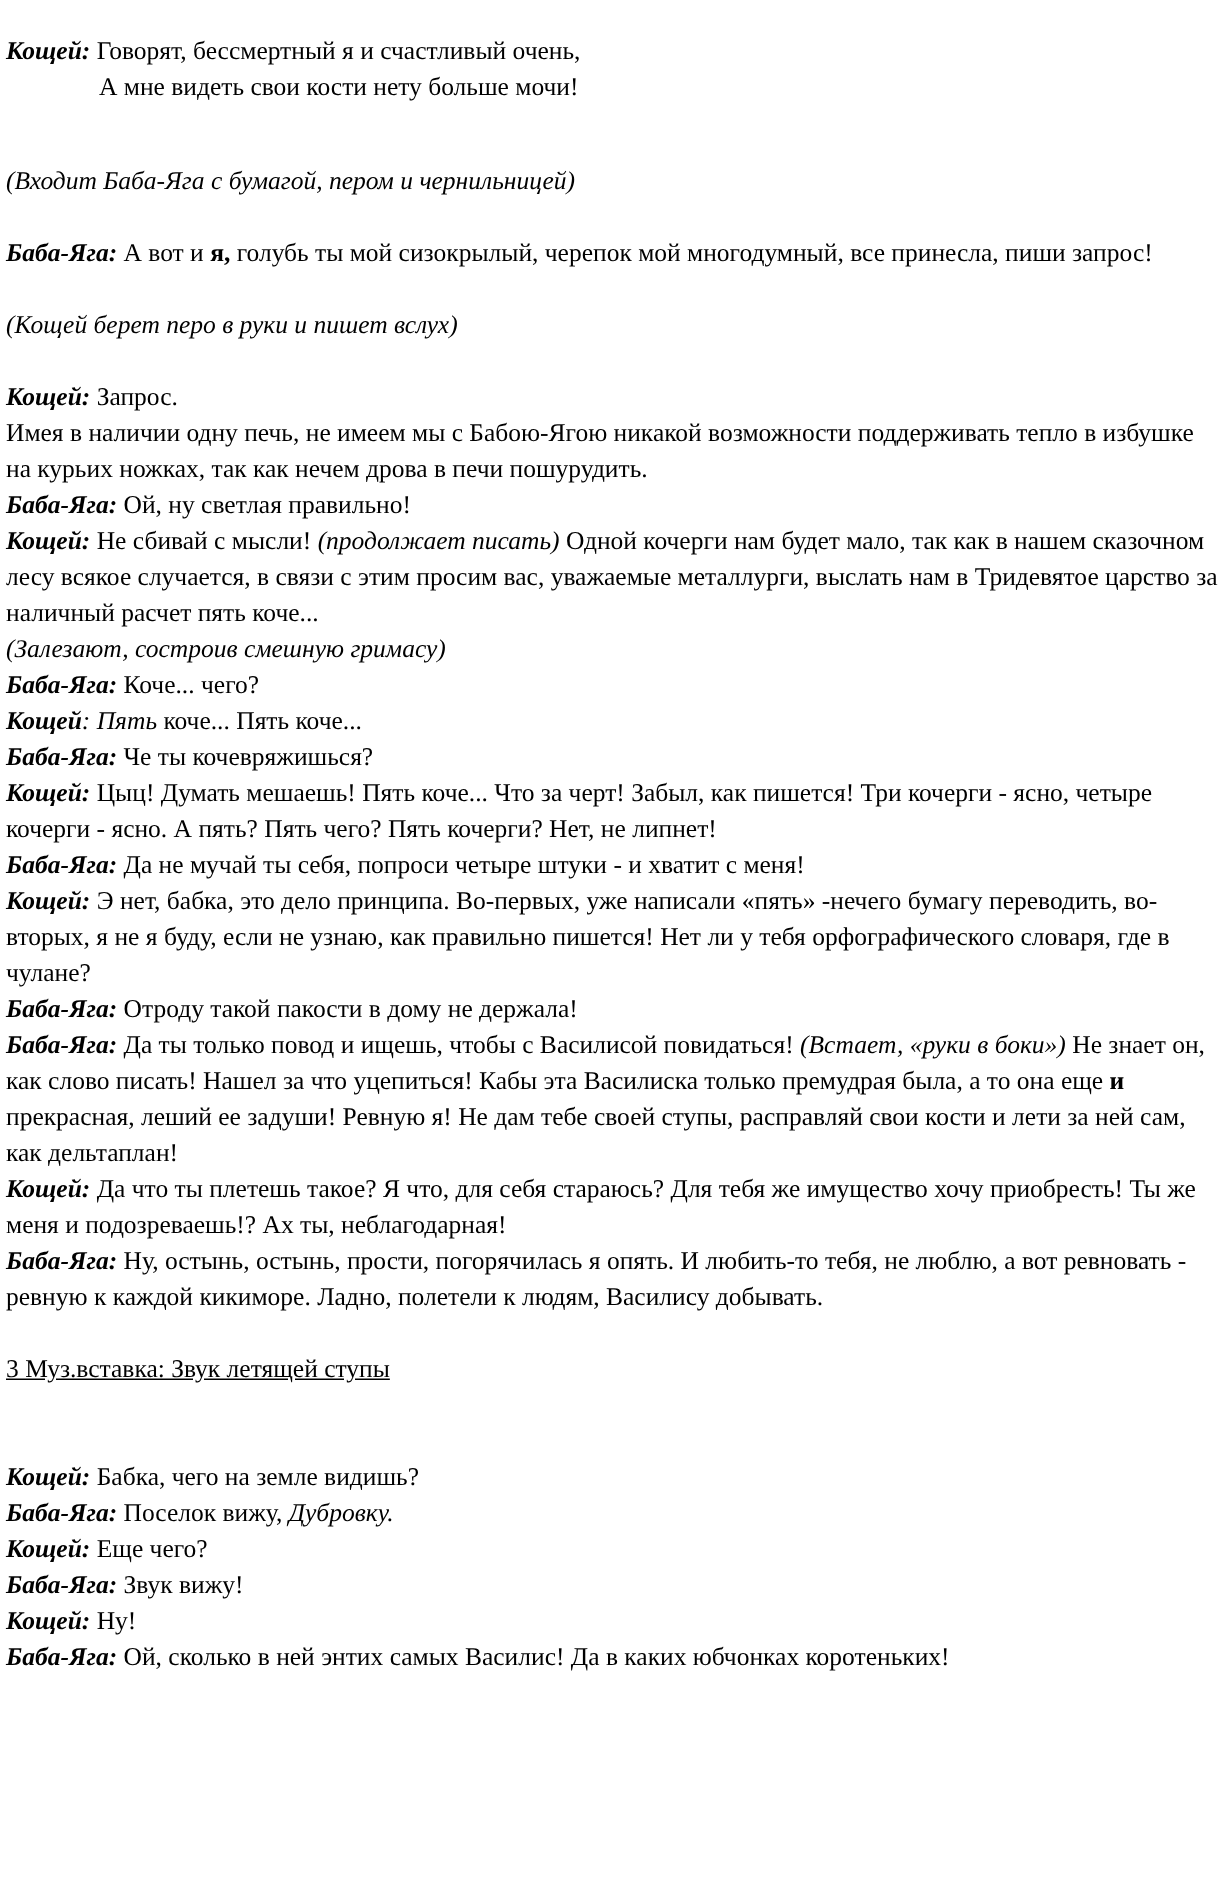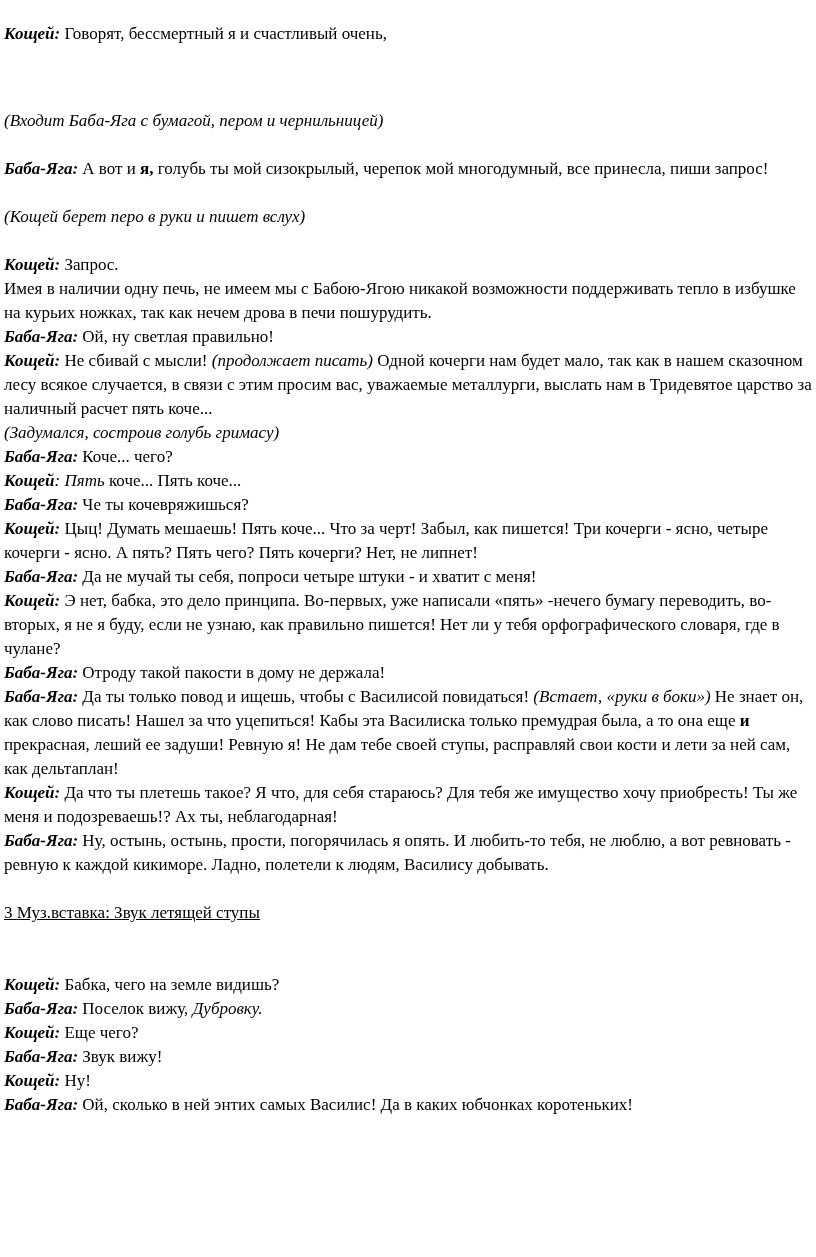--- a/index.html
+++ b/index.html
@@ -27,27 +27,27 @@
   .tab { display: inline-block; width: 62px; }
   .b  { font-weight: 700; }
   .i  { font-style: italic; }
   .bi { font-weight: 700; font-style: italic; }
   .u  { text-decoration: underline; }
 </style>
 </head>
 <body>
 
 <div class="page" id="doc">
-    <p class="para" style="margin-bottom: 24px;"><span class="bi">Кощей: </span><span>Говорят, бессмертный я и счастливый очень,</span><br><span class="tab"></span></p>
+    <p class="para" style="margin-bottom: 24px;"><span class="bi">Кощей: </span><span>Говорят, бессмертный я и счастливый очень,</span><br><span class="tab"></span><span>А мне видеть свои кости нету больше мочи!</span></p>
     <p class="para" style="margin-bottom: 24px; margin-top: 39px;"><span class="i">(Входит Баба-Яга с бумагой, пером и чернильницей)</span></p>
     <p class="para" style="margin-bottom: 24px;"><span class="bi">Баба-Яга: </span><span>А вот и </span><span class="b">я,</span><span> голубь ты мой сизокрылый, черепок мой многодумный, все принесла, пиши запрос!</span></p>
     <p class="para" style="margin-bottom: 24px;"><span class="i">(Кощей берет перо в руки и пишет вслух)</span></p>
     <p class="para"><span class="bi">Кощей: </span><span>Запрос.</span><br><span>Имея в наличии одну печь, не имеем мы с Бабою-Ягою никакой возможности поддерживать тепло в избушке на курьих ножках, так как нечем дрова в печи пошурудить.</span></p>
     <p class="para"><span class="bi">Баба-Яга: </span><span>Ой, ну светлая правильно!</span></p>
-    <p class="para"><span class="bi">Кощей: </span><span>Не сбивай с мысли! </span><span class="i">(продолжает писать)</span><span> Одной кочерги нам будет мало, так как в нашем сказочном лесу всякое случается, в связи с этим просим вас, уважаемые металлурги, выслать нам в Тридевятое царство за наличный расчет пять коче...</span><br><span class="i">(Задумался, состроив голубь гримасу)</span></p>
+    <p class="para"><span class="bi">Кощей: </span><span>Не сбивай с мысли! </span><span class="i">(продолжает писать)</span><span> Одной кочерги нам будет мало, так как в нашем сказочном лесу всякое случается, в связи с этим просим вас, уважаемые металлурги, выслать нам в Тридевятое царство за наличный расчет пять коче...</span><br><span class="i">(Залезают, состроив смешную гримасу)</span></p>
     <p class="para"><span class="bi">Баба-Яга: </span><span>Коче... чего?</span></p>
     <p class="para"><span class="bi">Кощей</span><span class="i">: </span><span class="i">Пять </span><span>коче... Пять коче...</span></p>
     <p class="para"><span class="bi">Баба-Яга: </span><span>Че ты кочевряжишься?</span></p>
     <p class="para"><span class="bi">Кощей: </span><span>Цыц! Думать мешаешь! Пять коче... Что за черт! Забыл, как пишется! Три кочерги - ясно, четыре кочерги - ясно. А пять? Пять чего? Пять кочерги? Нет, не липнет!</span></p>
     <p class="para"><span class="bi">Баба-Яга: </span><span>Да не мучай ты себя, попроси четыре штуки - и хватит с меня!</span></p>
     <p class="para"><span class="bi">Кощей: </span><span>Э нет, бабка, это дело принципа. Во-первых, уже написали «пять» -нечего бумагу переводить, во-вторых, я не я буду, если не узнаю, как правильно пишется! Нет ли у тебя орфографического словаря, где в чулане?</span></p>
     <p class="para"><span class="bi">Баба-Яга: </span><span>Отроду такой пакости в дому не держала!</span></p>
     <p class="para"><span class="bi">Баба-Яга: </span><span>Да ты только повод и ищешь, чтобы с Василисой повидаться! </span><span class="i">(Встает, «руки в боки»)</span><span> Не знает он, как слово писать! Нашел за что уцепиться! Кабы эта Василиска только премудрая была, а то она еще </span><span class="b">и</span><span> прекрасная, леший ее задуши! Ревную я! Не дам тебе своей ступы, расправляй свои кости и лети за ней сам, как дельтаплан!</span></p>
     <p class="para"><span class="bi">Кощей: </span><span>Да что ты плетешь такое? Я что, для себя стараюсь? Для тебя же имущество хочу приобресть! Ты же меня и подозреваешь!? Ах ты, неблагодарная!</span></p>
     <p class="para" style="margin-bottom: 24px;"><span class="bi">Баба-Яга: </span><span>Ну, остынь, остынь, прости, погорячилась я опять. И любить-то тебя, не люблю, а вот ревновать - ревную к каждой кикиморе. Ладно, полетели к людям, Василису добывать.</span></p>

